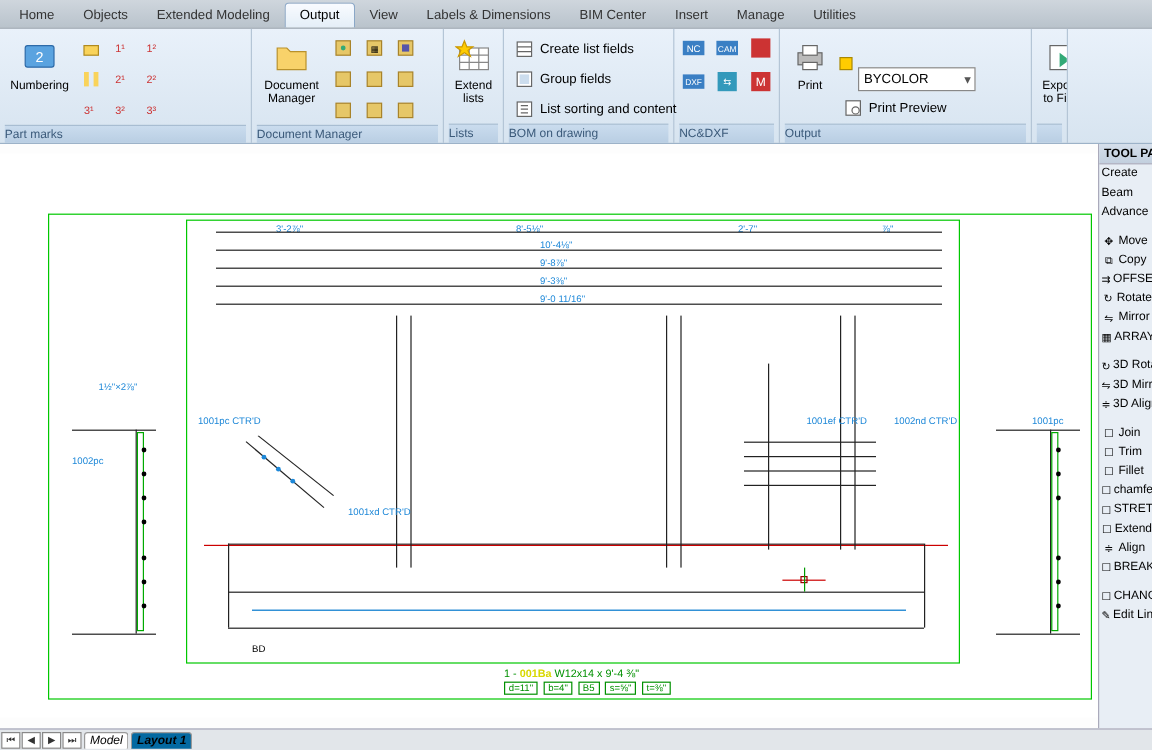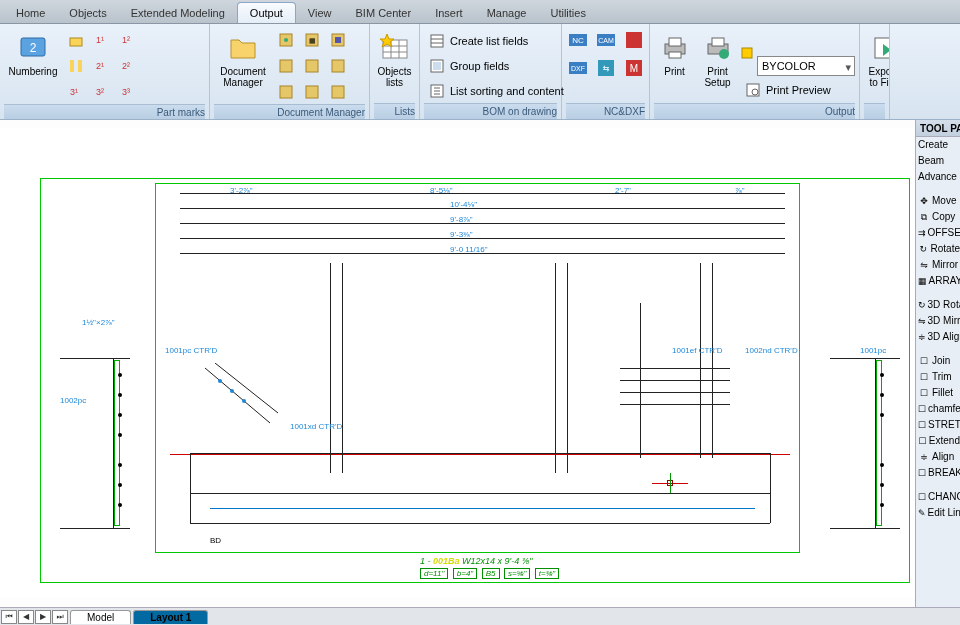--- a/index.html
+++ b/index.html
@@ -7,21 +7,21 @@
 
 
 .tabstrip { height:24px; background:linear-gradient(#cfd6dd,#b9c3cc); display:flex; align-items:flex-end; padding:0 4px; font-size:11px; border-bottom:1px solid #8a96a3; }
 .tabstrip .tab { padding:4px 12px; color:#333; cursor:pointer; border-top-left-radius:4px; border-top-right-radius:4px; }
 .tabstrip .tab.active { background:linear-gradient(#f9fbff,#e4eef7); border:1px solid #8aa7c7; border-bottom:none; color:#000; }
 
 
 .ribbon { height:96px; background:linear-gradient(#e9f1fa,#d7e4f0); border-bottom:1px solid #9cb2c8; display:flex; }
 .panel { border-right:1px solid #b4c5d6; padding:2px 4px 0 4px; display:flex; flex-direction:column; justify-content:space-between; }
 .panel-body { flex:1; display:flex; align-items:flex-start; gap:2px; padding-top:2px; }
-.panel-title { height:16px; font-size:10px; color:#3b5a7a; text-align:right; background:linear-gradient(#cadcee,#b9cee3); border-top:1px solid #a8bdd2; line-height:15px; white-space:nowrap; overflow:hidden; }
+.panel-title { height:16px; font-size:10px; color:#3b5a7a; text-align:left; background:linear-gradient(#cadcee,#b9cee3); border-top:1px solid #a8bdd2; line-height:15px; white-space:nowrap; overflow:hidden; }
 
 .big-btn { width:58px; display:flex; flex-direction:column; align-items:center; gap:2px; padding:3px 2px; font-size:10px; text-align:center; cursor:pointer; border:1px solid transparent; border-radius:3px; }
 .big-btn .ico { width:32px; height:32px; display:flex; align-items:center; justify-content:center; }
 .big-btn .lbl { line-height:11px; }
 
 .grid-btns { display:grid; grid-template-columns:repeat(3,24px); grid-auto-rows:24px; gap:2px; }
 .sm-btn { width:24px; height:24px; border:1px solid transparent; border-radius:2px; display:flex; align-items:center; justify-content:center; cursor:pointer; }
 .row-btn { display:flex; align-items:center; gap:5px; font-size:11px; padding:2px 4px; cursor:pointer; border:1px solid transparent; border-radius:3px; white-space:nowrap; }
 .row-btn .i { width:16px; height:16px; display:flex; align-items:center; justify-content:center; }
 
@@ -35,47 +35,48 @@
 .dim-text { position:absolute; font-size:8px; color:#1e88d8; white-space:nowrap; }
 .black-line { position:absolute; background:#222; }
 .red-line { position:absolute; background:#cc0000; }
 .blue-line { position:absolute; background:#0077cc; }
 .dot { position:absolute; width:4px; height:4px; background:#000; border-radius:50%; }
 .cross { position:absolute; }
 .cross::before,.cross::after { content:''; position:absolute; background:#c00; }
 .cross::before { left:-18px; top:0; width:36px; height:1px; }
 .cross::after { left:0; top:-10px; width:1px; height:20px; background:#090; }
 .cross .sq { position:absolute; left:-3px; top:-3px; width:6px; height:6px; border:1px solid #900; }
-.title-block { position:absolute; font-size:9px;font-style:italic; }
+.title-block { position:absolute; font-size:9px; }
 .title-block .y { color:#d8d800; font-weight:bold; }
 .title-block .g { color:#009000; }
 .tag { display:inline-block; border:1px solid #009000; padding:0 3px; font-size:8px; color:#009000; margin-right:2px; }
 
 
 .palette { position:absolute; right:0; top:0; width:45px; height:100%; background:#e8eef5; border-left:1px solid #aab; font-size:10px; overflow:hidden; }
 .palette .hdr { background:linear-gradient(#d5dfeb,#c2cfde); height:17px; line-height:17px; padding-left:4px; font-size:10px; font-weight:bold; white-space:nowrap; overflow:hidden; border-bottom:1px solid #aab; }
 .palette .pbtn { height:16px; line-height:16px; padding-left:2px; white-space:nowrap; overflow:hidden; display:flex; align-items:center; gap:2px; cursor:pointer; }
 .palette .pico { width:12px; height:12px; display:inline-flex; align-items:center; justify-content:center; font-size:9px; }
 .palette .sep { height:8px; }
 
 
 .sheet-tabs { position:absolute; left:0; bottom:0; height:18px; width:100%; background:#e2e6ea; border-top:1px solid #aab; display:flex; align-items:center; font-size:10px; }
 .sheet-nav { width:16px; height:14px; border:1px solid #888; background:#fff; margin-left:1px; display:flex; align-items:center; justify-content:center; cursor:pointer; font-size:8px; color:#333; }
-.sheet-tab { padding:1px 16px; background:#fff; border:1px solid #999; border-bottom:none; margin-left:2px; cursor:pointer; border-top-left-radius:3px; border-top-right-radius:3px; }
+.sheet-tab { padding:1px 4px; background:#fff; border:1px solid #999; border-bottom:none; margin-left:2px; cursor:pointer; border-top-left-radius:3px; border-top-right-radius:3px;font-style:italic; }
 .sheet-tab.active { font-weight:bold; background:#0369a1; }
 </style>
 </head>
 <body>
 
 <div class="tabstrip">
   <div class="tab">Home</div>
   <div class="tab">Objects</div>
   <div class="tab">Extended Modeling</div>
   <div class="tab active">Output</div>
   <div class="tab">View</div>
+  <div class="tab">Labels &amp; Dimensions</div>
   <div class="tab">BIM Center</div>
   <div class="tab">Insert</div>
   <div class="tab">Manage</div>
   <div class="tab">Utilities</div>
 </div>
 
 <div class="ribbon">
 
   <div class="panel" style="width:210px">
     <div class="panel-body">
@@ -211,21 +212,21 @@
         <span class="ico">
           <svg width="32" height="32">
               <rect x="4" y="8" width="24" height="18" fill="#fff" stroke="#888"></rect>
               <line x1="4" y1="14" x2="28" y2="14" stroke="#888"></line>
               <line x1="4" y1="20" x2="28" y2="20" stroke="#888"></line>
               <line x1="12" y1="8" x2="12" y2="26" stroke="#888"></line>
               <line x1="20" y1="8" x2="20" y2="26" stroke="#888"></line>
               <polygon points="8,2 10,7 15,7 11,10 13,15 8,12 3,15 5,10 1,7 6,7" fill="#fc0" stroke="#c90"></polygon>
             </svg>
         </span>
-        <span class="lbl">Objects lists</span>
+        <span class="lbl">Extend lists</span>
       </div>
     </div>
     <div class="panel-title">Lists</div>
   </div>
 
   <div class="panel" style="width:142px">
     <div class="panel-body" style="flex-direction:column;align-items:flex-start;gap:3px;padding-top:4px">
       <div class="row-btn">
         <span class="i">
             <svg width="14" height="14">
@@ -307,30 +308,20 @@
     <div class="panel-body">
       <div class="big-btn" style="width:42px">
         <span class="ico">
             <svg width="28" height="28">
               <rect x="4" y="10" width="20" height="10" fill="#bbb" stroke="#666"></rect>
               <rect x="8" y="4" width="12" height="8" fill="#fff" stroke="#666"></rect>
               <rect x="8" y="18" width="12" height="6" fill="#fff" stroke="#666"></rect>
             </svg>
           </span>
         <span class="lbl">Print</span>
-      </div>
-      <div class="big-btn" style="width:42px">
-        <span class="ico">
-            <svg width="28" height="28">
-              <rect x="4" y="10" width="20" height="10" fill="#bbb" stroke="#666"></rect>
-              <rect x="8" y="4" width="12" height="8" fill="#fff" stroke="#666"></rect>
-              <circle cx="20" cy="20" r="5" fill="#3a7"></circle>
-            </svg>
-          </span>
-        <span class="lbl">Print Setup</span>
       </div>
       <div style="display:flex;flex-direction:column;gap:3px;padding-top:2px">
         <div style="display:flex;align-items:center;gap:3px">
           <span class="i" style="width:14px;height:14px;display:inline-flex">
               <svg width="14" height="14">
                 <rect x="2" y="2" width="10" height="10" fill="#fc0" stroke="#a80"></rect>
               </svg>
             </span>
           <div class="select-box">BYCOLOR</div>
         </div>
@@ -412,21 +403,21 @@
     <div class="black-line" style="left:113px;top:230px;width:1px;height:170px"></div>
     <div class="green-frame" style="left:114px;top:232px;width:6px;height:166px;border-color:#0a0"></div>
 
     <div class="dot" style="left:118px;top:245px"></div>
     <div class="dot" style="left:118px;top:265px"></div>
     <div class="dot" style="left:118px;top:285px"></div>
     <div class="dot" style="left:118px;top:305px"></div>
     <div class="dot" style="left:118px;top:335px"></div>
     <div class="dot" style="left:118px;top:355px"></div>
     <div class="dot" style="left:118px;top:375px"></div>
-    <div class="dim-text" style="left:60px;top:268px">1002pc</div>
+    <div class="dim-text" style="left:60px;top:252px">1002pc</div>
     <div class="dim-text" style="left:82px;top:190px">1½"×2⅞"</div>
 
     <div class="black-line" style="left:830px;top:230px;width:70px;height:1px"></div>
     <div class="black-line" style="left:830px;top:400px;width:70px;height:1px"></div>
     <div class="black-line" style="left:875px;top:230px;width:1px;height:170px"></div>
     <div class="green-frame" style="left:876px;top:232px;width:6px;height:166px;border-color:#0a0"></div>
     <div class="dot" style="left:880px;top:245px"></div>
     <div class="dot" style="left:880px;top:265px"></div>
     <div class="dot" style="left:880px;top:285px"></div>
     <div class="dot" style="left:880px;top:335px"></div>

